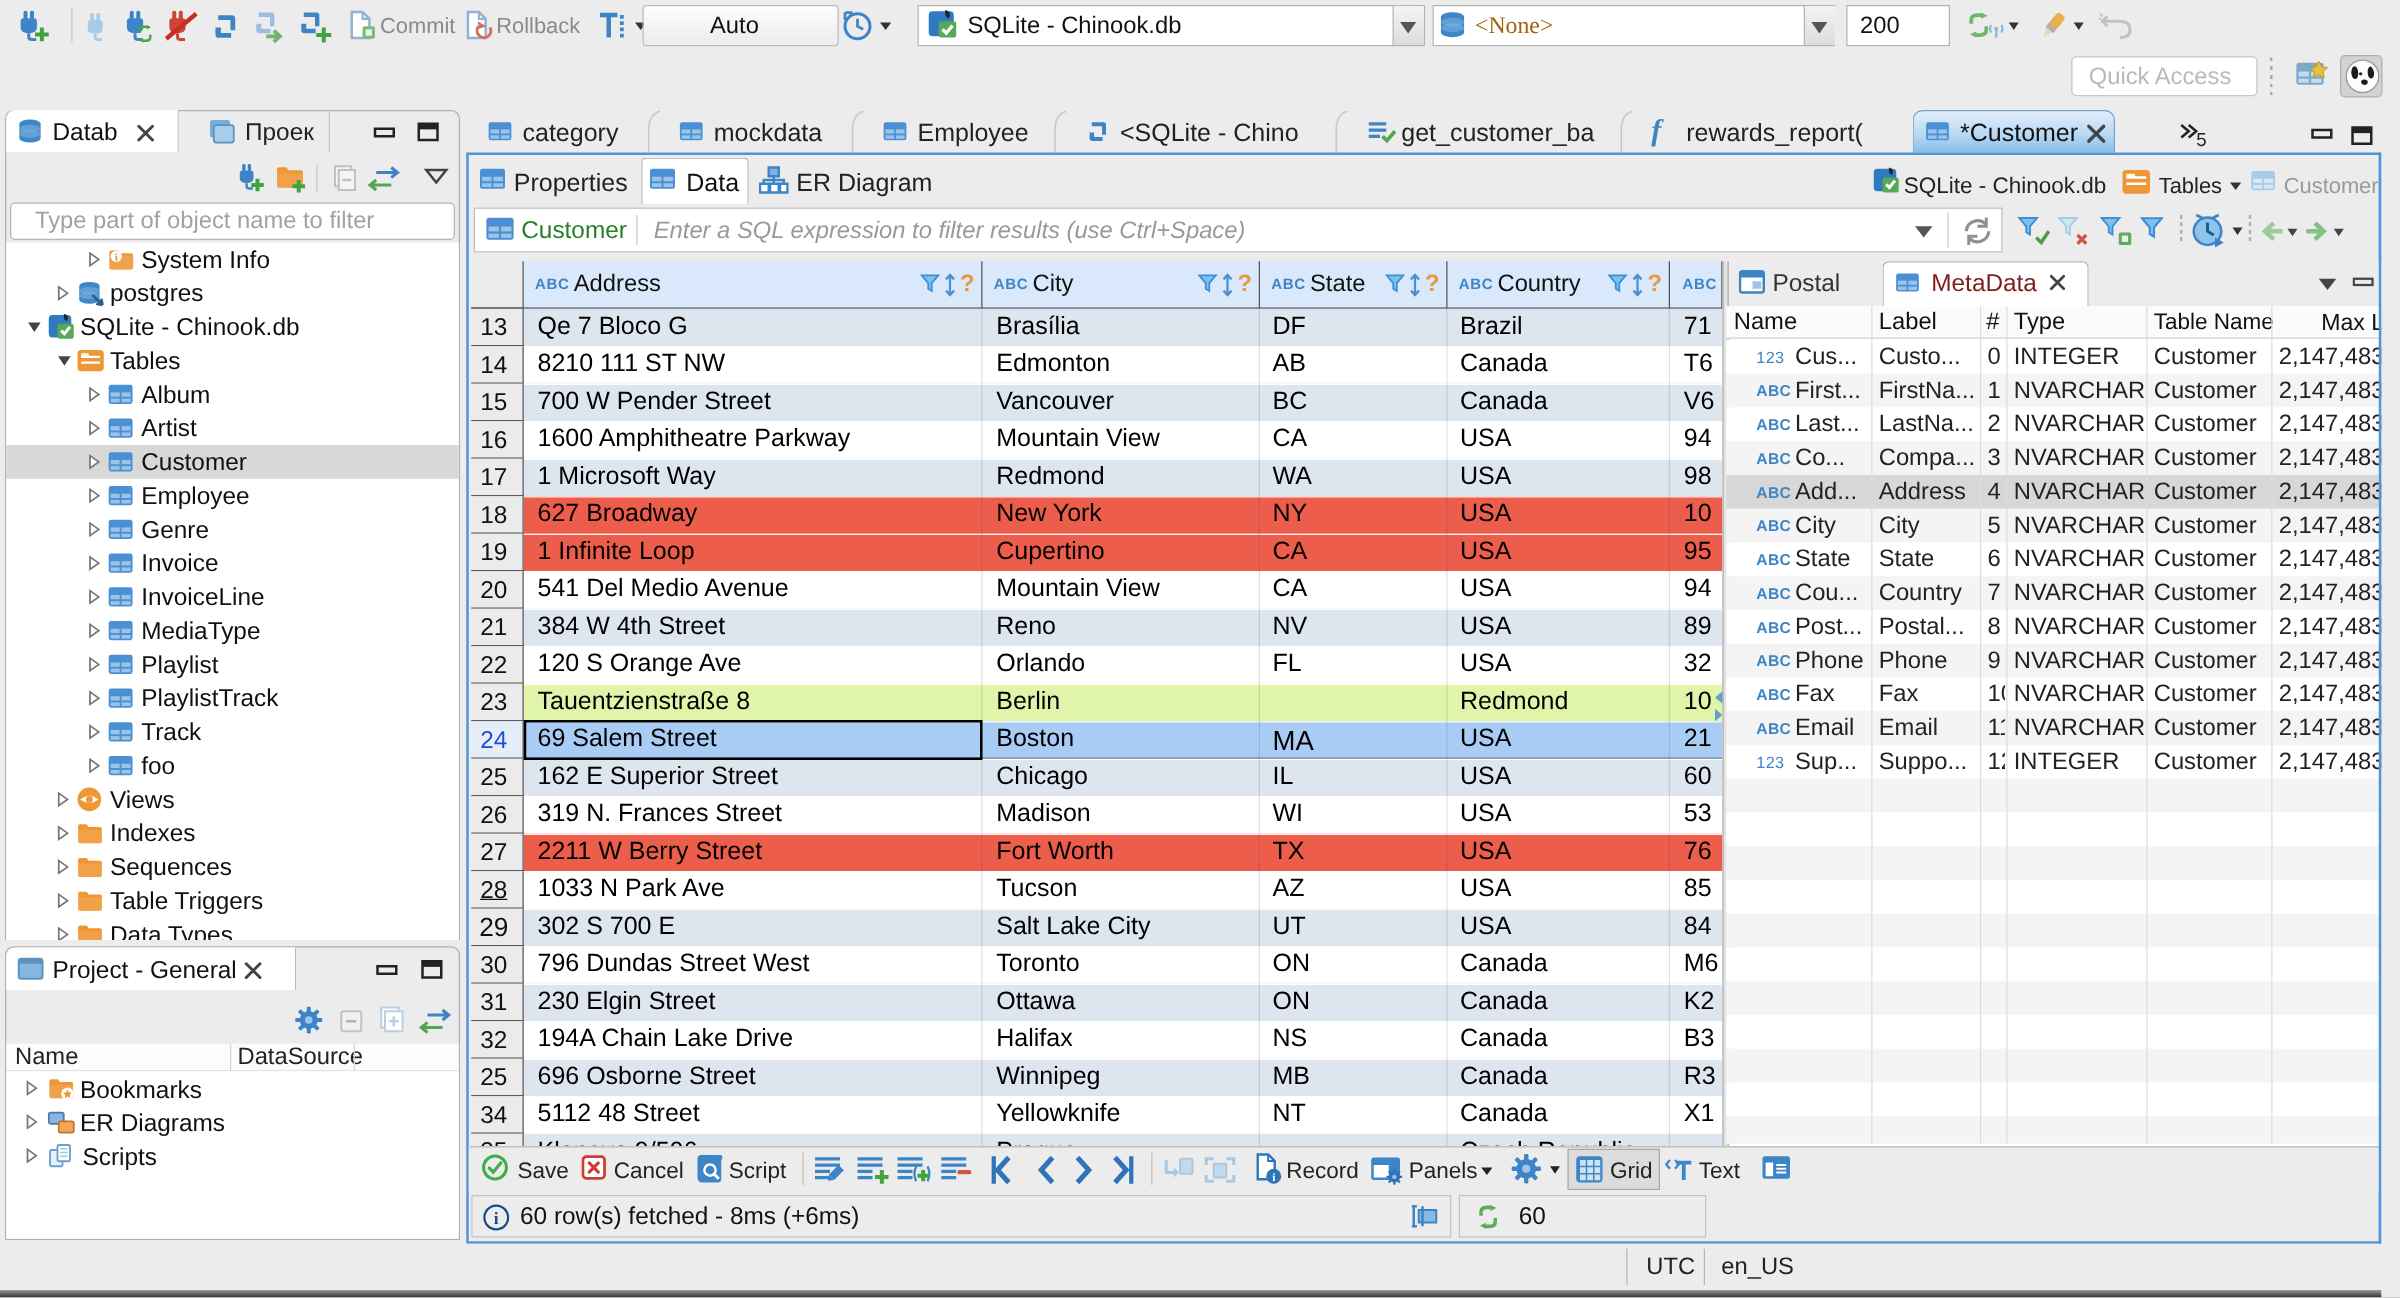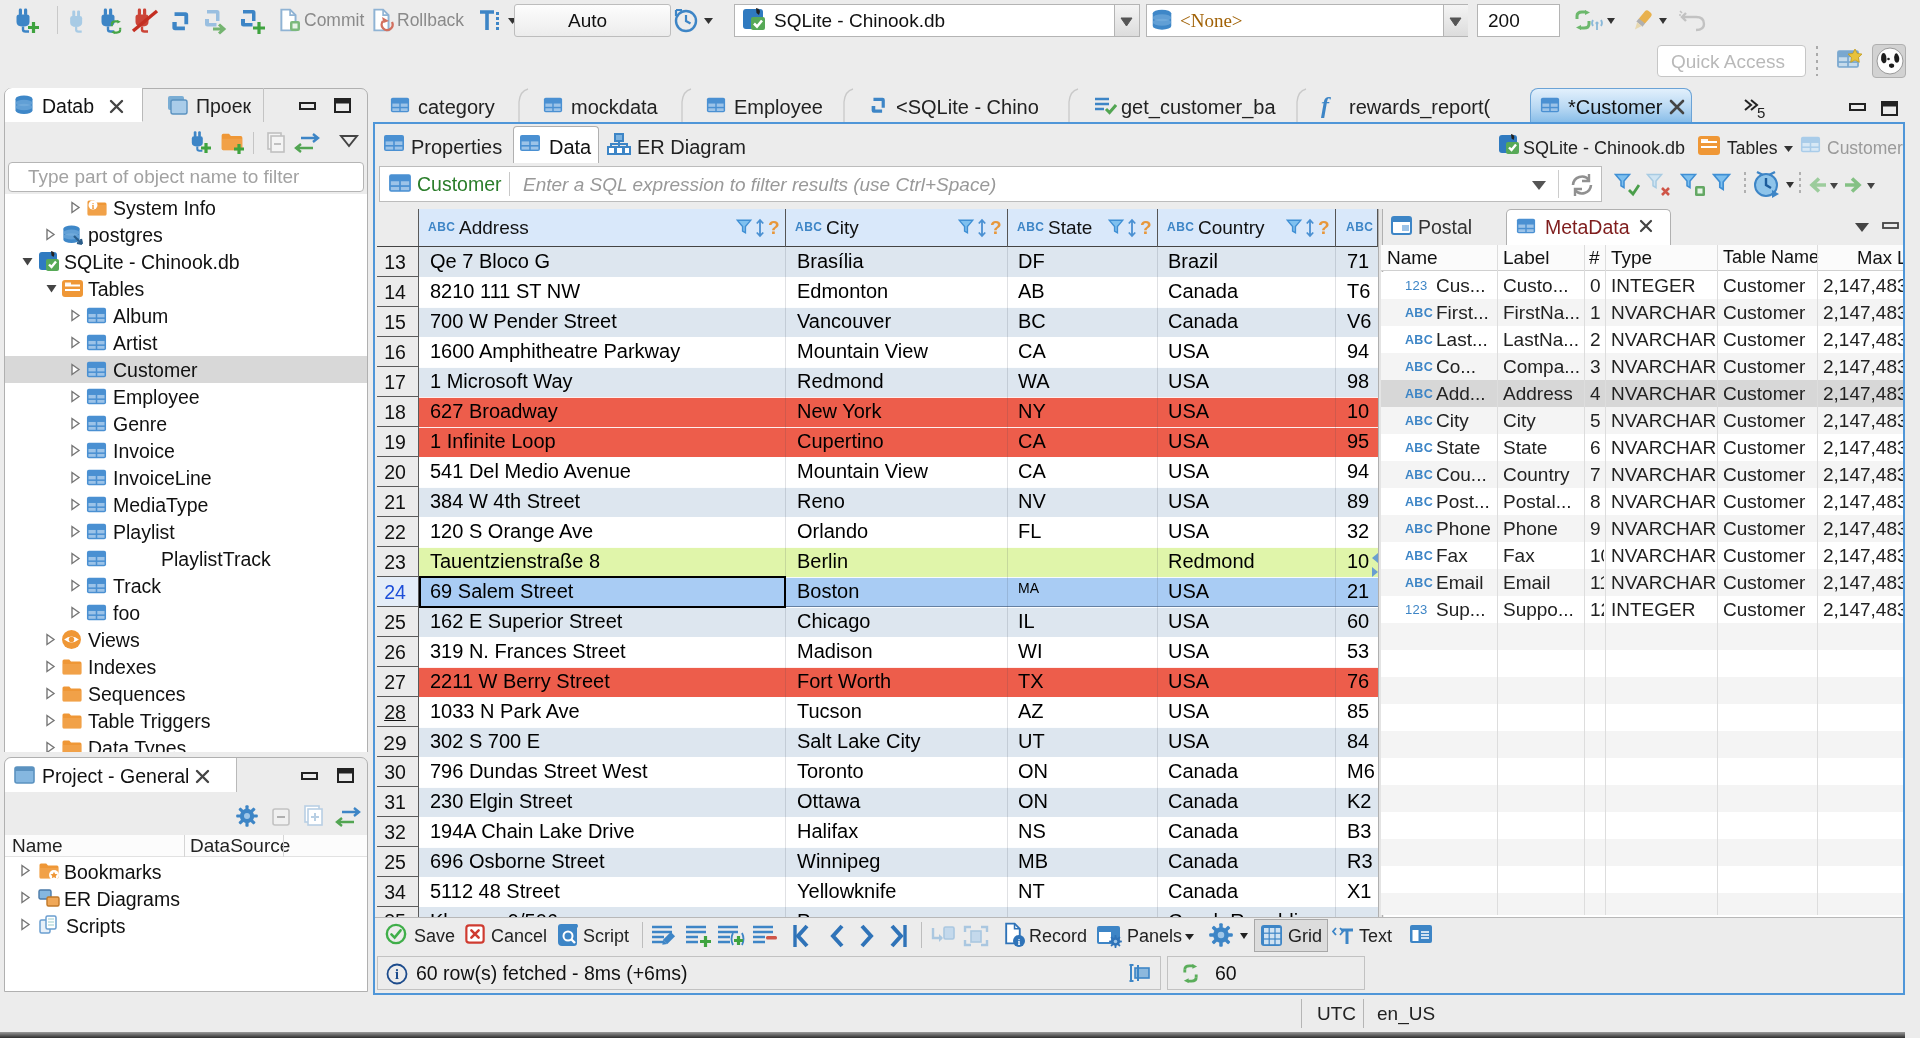--- a/index.html
+++ b/index.html
@@ -551,21 +551,21 @@
 <div class="t " style="left:430px;top:550px;font-size:20px;color:#000;">Tauentzienstraße 8</div>
 <div class="t " style="left:797px;top:550px;font-size:20px;color:#000;">Berlin</div>
 <div class="t " style="left:1018px;top:550px;font-size:20px;color:#000;"></div>
 <div class="t " style="left:1168px;top:550px;font-size:20px;color:#000;">Redmond</div>
 <div class="t " style="left:1347px;top:550px;font-size:20px;color:#000;">10</div>
 <div class="" style="left:419px;top:577px;width:959px;height:30px;background:#a9ccf4;border-top:1px solid rgba(255,255,255,0.9);"></div>
 <div class="" style="left:377px;top:577px;width:42px;height:30px;background:#e4edf8;border-right:1px solid #5a5a5a;border-bottom:1px solid #5a5a5a;"></div>
 <div class="t " style="left:377px;top:581px;font-size:19.5px;color:#1d4ed8;"><span style="display:inline-block;width:36px;text-align:center;">24</span></div>
 <div class="t " style="left:430px;top:580px;font-size:20px;color:#000;">69 Salem Street</div>
 <div class="t " style="left:797px;top:580px;font-size:20px;color:#000;">Boston</div>
-<div class="t " style="left:1018px;top:580px;font-size:14px;color:#000;">MA</div>
+<div class="t " style="left:1018px;top:580px;font-size:22px;color:#000;">MA</div>
 <div class="t " style="left:1168px;top:580px;font-size:20px;color:#000;">USA</div>
 <div class="t " style="left:1347px;top:580px;font-size:20px;color:#000;">21</div>
 <div class="" style="left:419px;top:607px;width:959px;height:30px;background:#dde6ef;border-top:1px solid rgba(255,255,255,0.9);"></div>
 <div class="" style="left:377px;top:607px;width:42px;height:30px;background:#ebebeb;border-right:1px solid #5a5a5a;border-bottom:1px solid #5a5a5a;"></div>
 <div class="t " style="left:377px;top:611px;font-size:19.5px;color:#111;"><span style="display:inline-block;width:36px;text-align:center;">25</span></div>
 <div class="t " style="left:430px;top:610px;font-size:20px;color:#000;">162 E Superior Street</div>
 <div class="t " style="left:797px;top:610px;font-size:20px;color:#000;">Chicago</div>
 <div class="t " style="left:1018px;top:610px;font-size:20px;color:#000;">IL</div>
 <div class="t " style="left:1168px;top:610px;font-size:20px;color:#000;">USA</div>
 <div class="t " style="left:1347px;top:610px;font-size:20px;color:#000;">60</div>
@@ -1247,21 +1247,21 @@
   </svg>
 <svg style="position:absolute;left:86px;top:548px;" width="22" height="22" viewBox="0 0 22 22">
     <g transform="scale(0.9545454545454546)">
       <rect x="1" y="3" width="20" height="16" rx="2" fill="#4a90d2"></rect>
       <rect x="2.6" y="9.4" width="7.6" height="3.6" fill="#9cc3e8"></rect>
       <rect x="11.8" y="9.4" width="7.6" height="3.6" fill="#9cc3e8"></rect>
       <rect x="2.6" y="14.6" width="7.6" height="3" fill="#9cc3e8"></rect>
       <rect x="11.8" y="14.6" width="7.6" height="3" fill="#9cc3e8"></rect>
     </g>
   </svg>
-<div class="t " style="left:113px;top:548px;font-size:19.5px;color:#111;margin-left:48px;">PlaylistTrack</div>
+<div class="t " style="left:113px;top:548px;font-size:19.5px;color:#111;">PlaylistTrack</div>
 <svg style="position:absolute;left:70px;top:579px;" width="11" height="13" viewBox="0 0 11 13">
     <path d="M2 1.5 L9 6.5 L2 11.5 Z" fill="#fff" stroke="#777" stroke-width="1.4"></path>
   </svg>
 <svg style="position:absolute;left:86px;top:575px;" width="22" height="22" viewBox="0 0 22 22">
     <g transform="scale(0.9545454545454546)">
       <rect x="1" y="3" width="20" height="16" rx="2" fill="#4a90d2"></rect>
       <rect x="2.6" y="9.4" width="7.6" height="3.6" fill="#9cc3e8"></rect>
       <rect x="11.8" y="9.4" width="7.6" height="3.6" fill="#9cc3e8"></rect>
       <rect x="2.6" y="14.6" width="7.6" height="3" fill="#9cc3e8"></rect>
       <rect x="11.8" y="14.6" width="7.6" height="3" fill="#9cc3e8"></rect>

